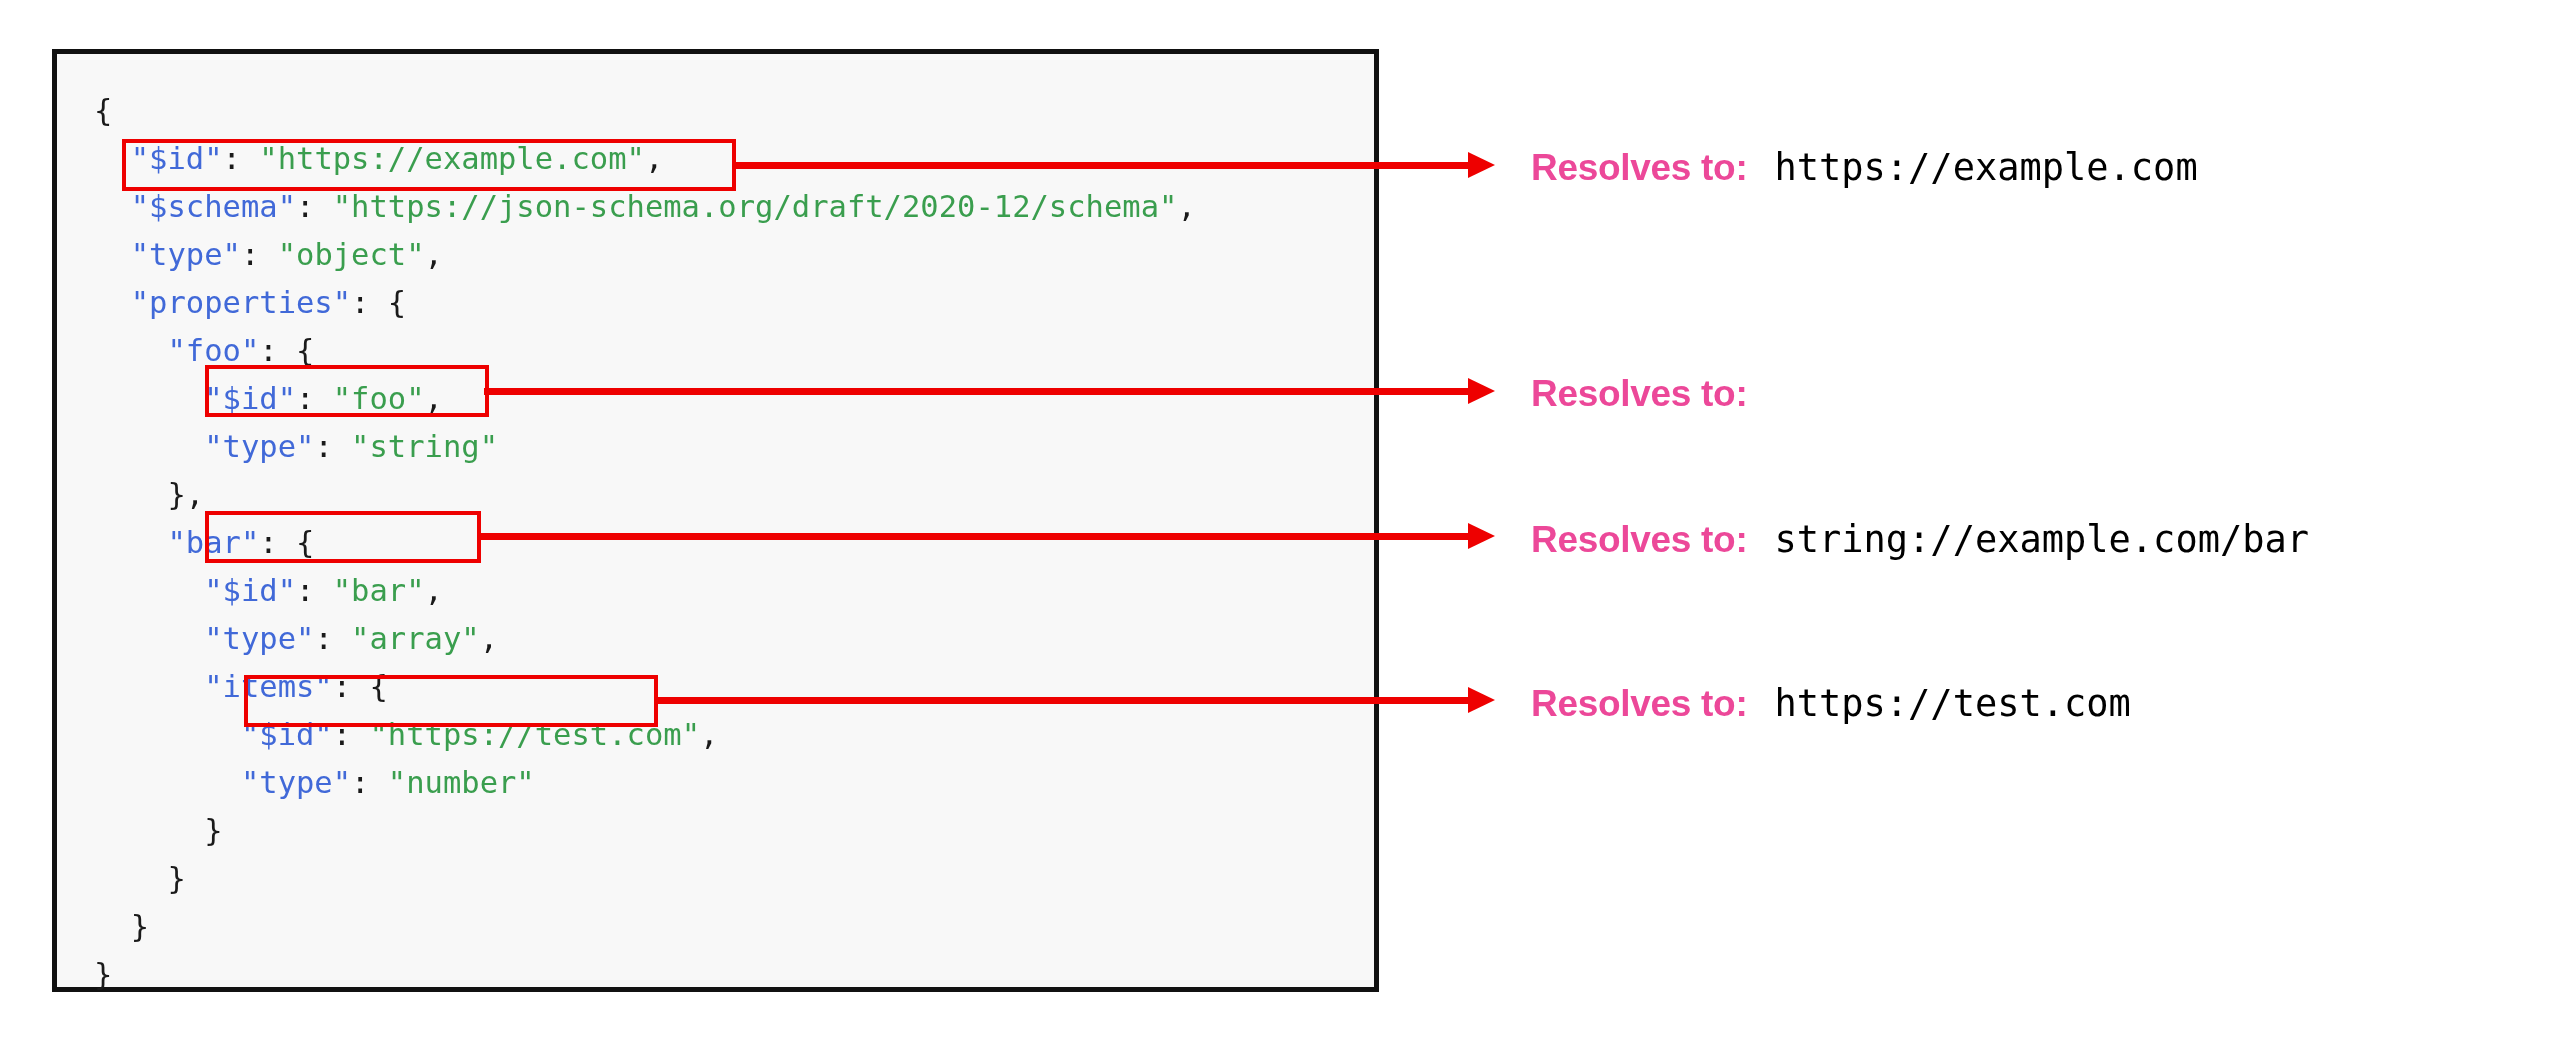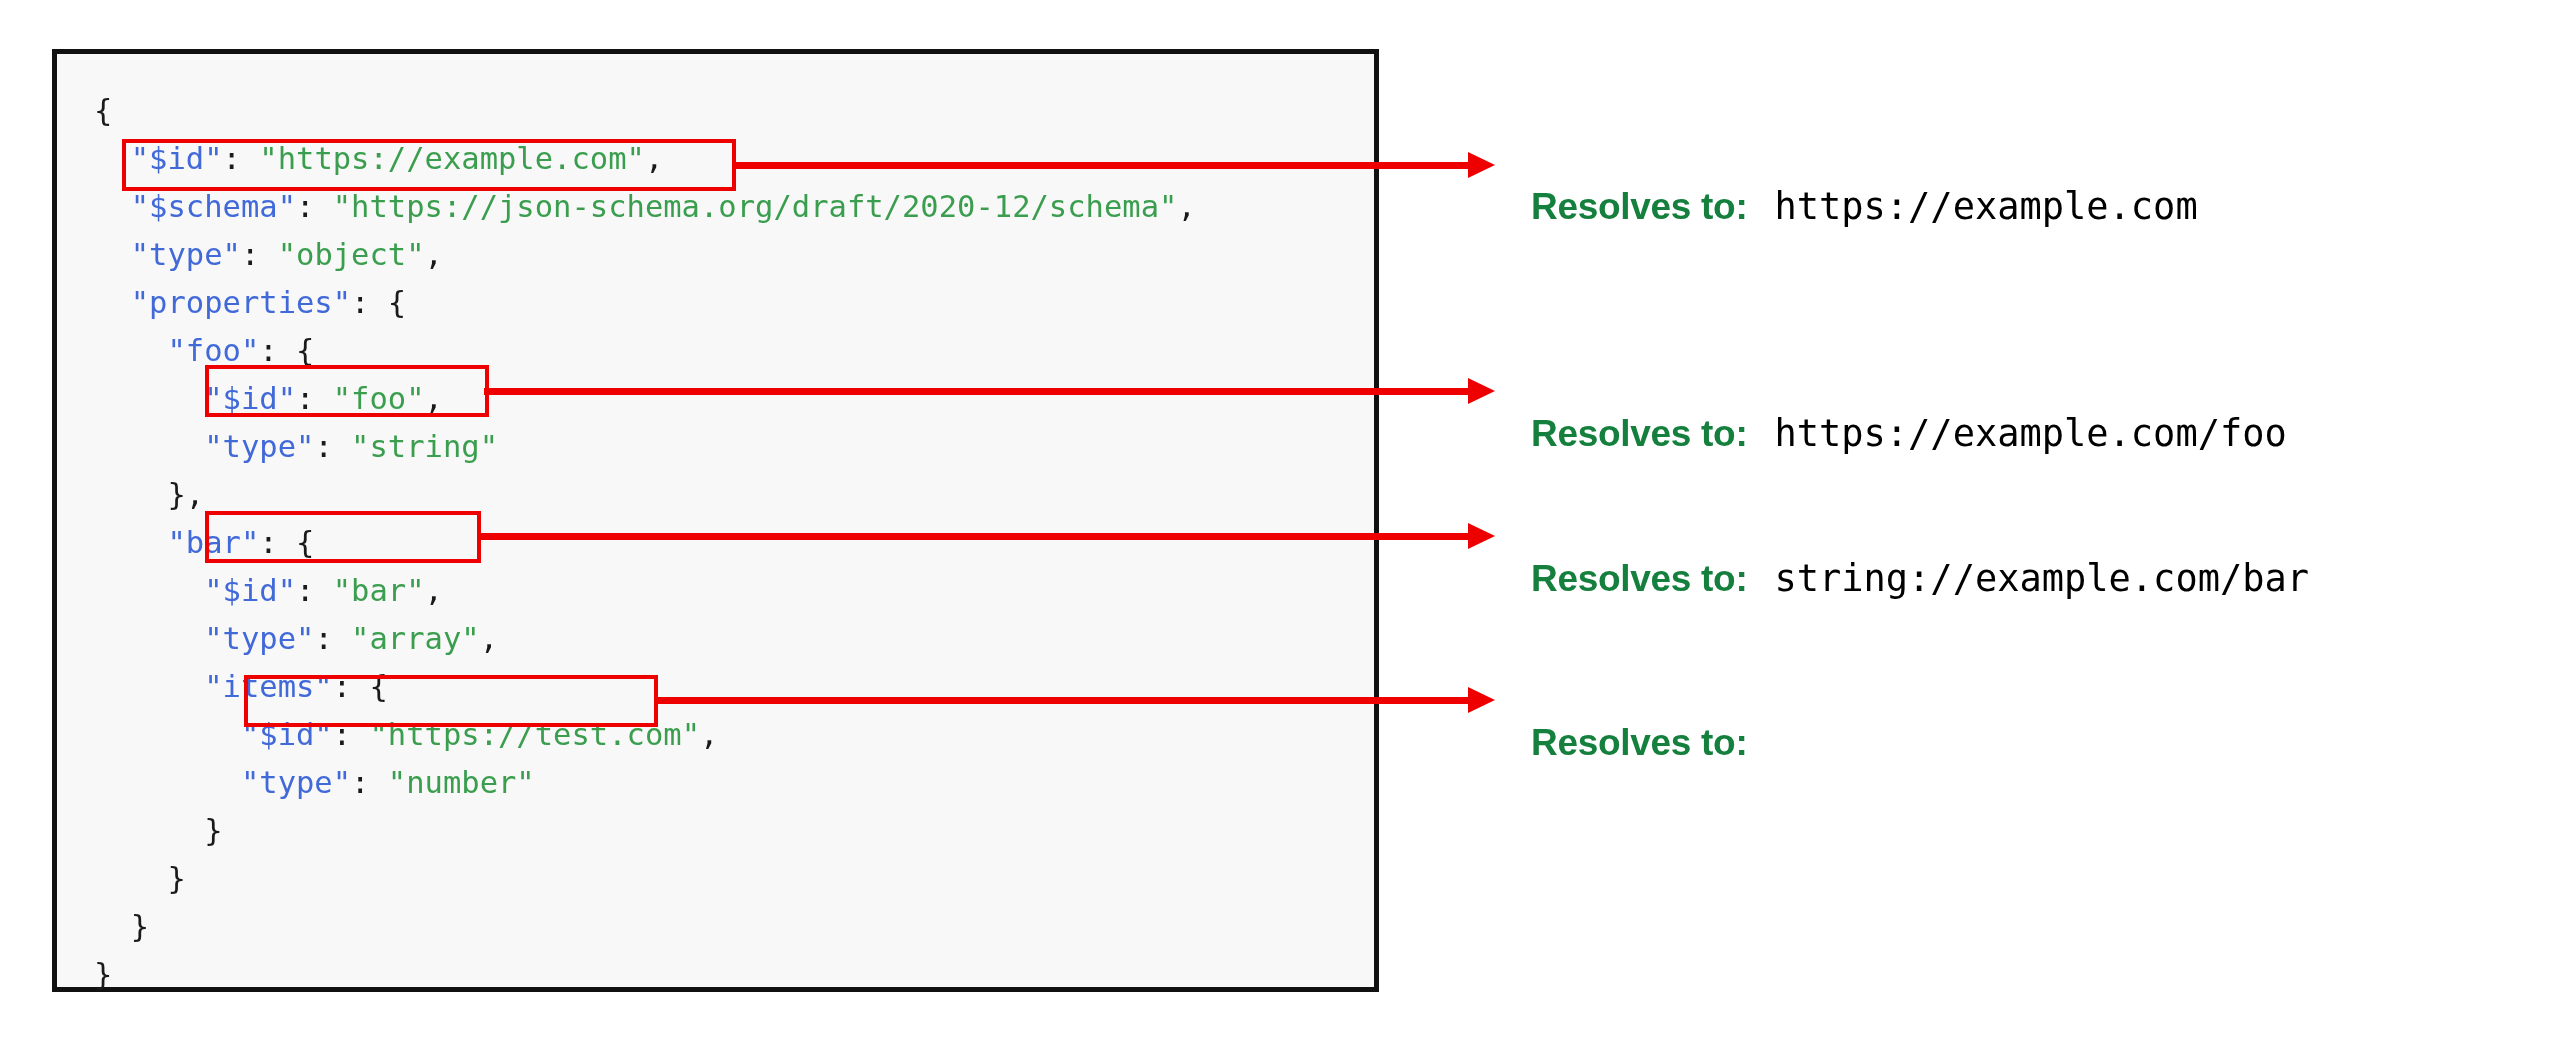--- a/index.html
+++ b/index.html
@@ -90,23 +90,22 @@
     position: absolute;
     left: 1531px;
     white-space: nowrap;
     display: flex;
     align-items: baseline;
   }
   .ann-label {
     font-family: "Liberation Sans", sans-serif;
     font-weight: bold;
     font-size: 37px;
-    color: #15803d;
+    color: #ec4899;
     letter-spacing: -0.3px;
-    margin-top: 40px;
   }
   .ann-url {
     font-family: "DejaVu Sans Mono", "Liberation Mono", monospace;
     font-size: 37px;
     color: #000000;
     margin-left: 27px;
   }
   #ann-1 { top: 146px; }
   #ann-2 { top: 373px; }
   #ann-3 { top: 518px; }
@@ -142,24 +141,24 @@
     <div class="shaft"></div>
     <div class="head"></div>
   </div>
 
   <div class="annotation" id="ann-1">
     <span class="ann-label">Resolves to:</span>
     <span class="ann-url">https://example.com</span>
   </div>
   <div class="annotation" id="ann-2">
     <span class="ann-label">Resolves to:</span>
-    <span class="ann-url">https://example.com/foo</span>
   </div>
   <div class="annotation" id="ann-3">
     <span class="ann-label">Resolves to:</span>
     <span class="ann-url">string://example.com/bar</span>
   </div>
   <div class="annotation" id="ann-4">
     <span class="ann-label">Resolves to:</span>
+    <span class="ann-url">https://test.com</span>
   </div>
 
 </div>
 
 
 </body></html>

